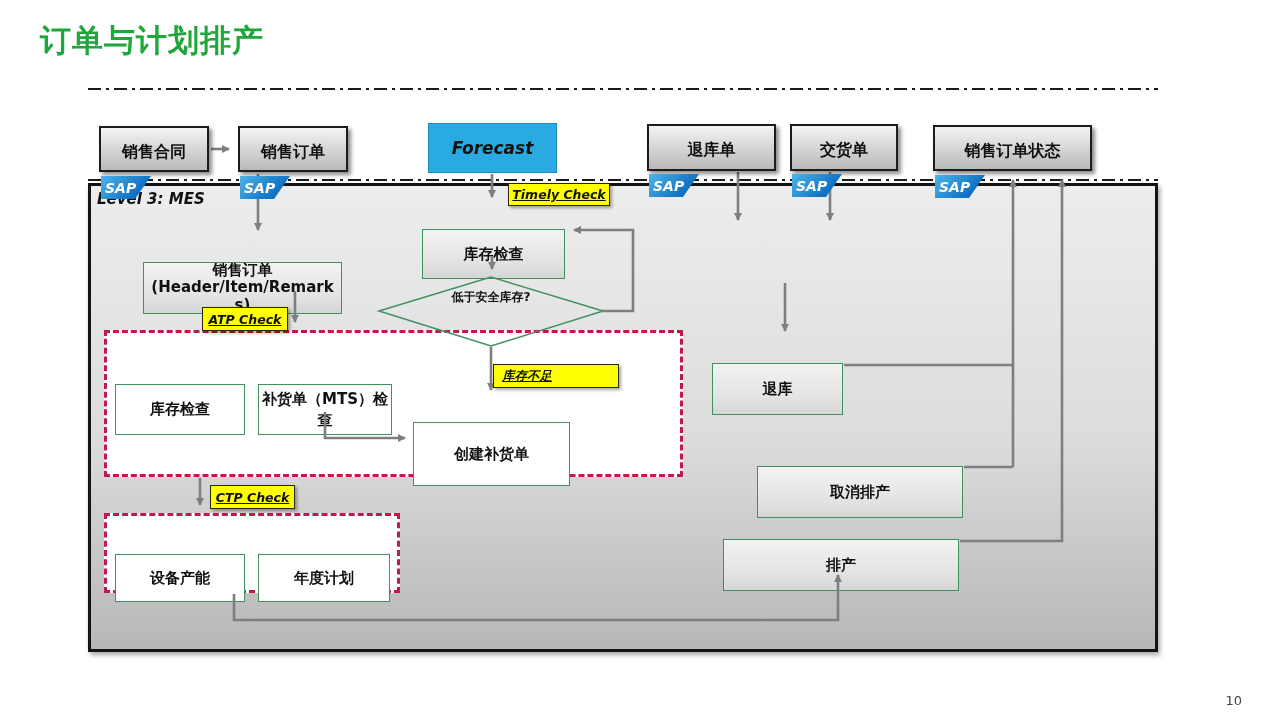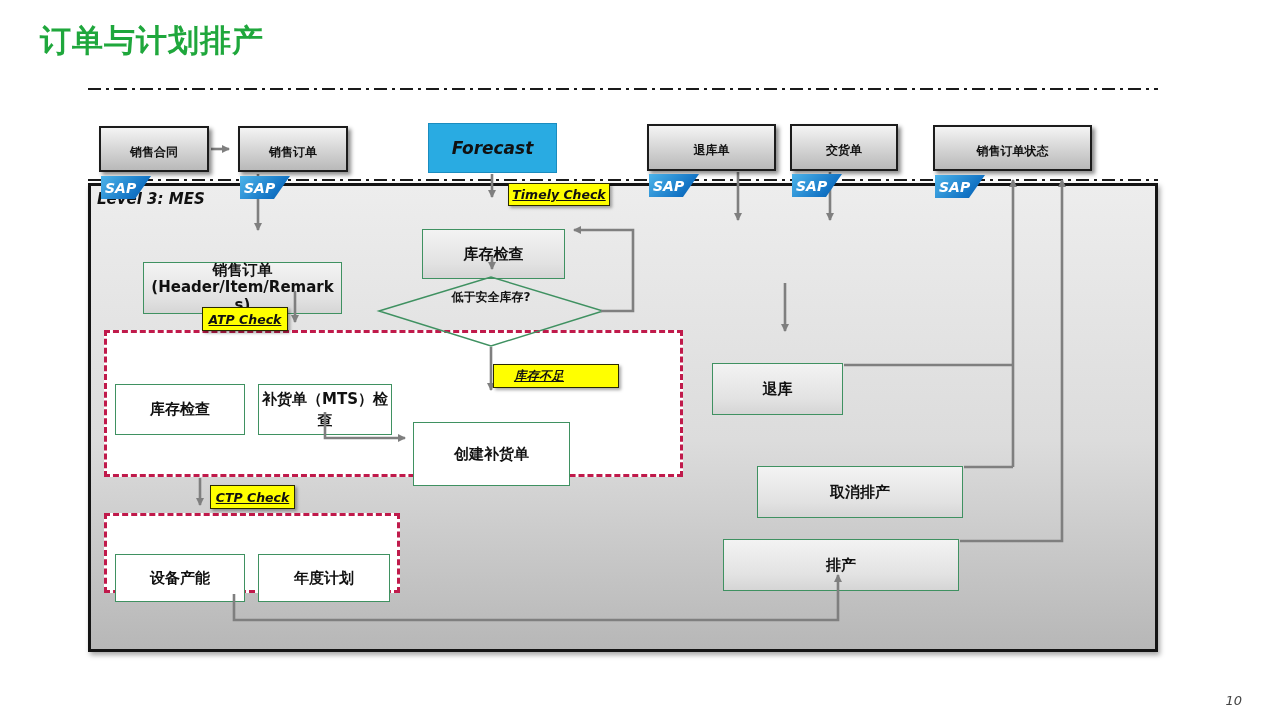--- a/index.html
+++ b/index.html
@@ -14,21 +14,21 @@
   .mes{position:absolute;left:88px;top:183px;width:1070px;height:469px;
        border:3px solid #141414;box-sizing:border-box;z-index:0;
        background:linear-gradient(180deg,#ededed 0%,#dcdcdc 55%,#b7b7b7 100%);
        box-shadow:2px 3px 5px rgba(0,0,0,.35);}
 
   
   .sap-box{position:absolute;z-index:4;border:2.5px solid #1c1c1c;box-sizing:border-box;
        background:linear-gradient(180deg,#f4f4f4 0%,#d9d9d9 45%,#b9b9b9 100%);
        box-shadow:3px 3px 4px rgba(0,0,0,.45);
        display:flex;align-items:center;justify-content:center;}
-  .sap-box .lbl{font-size:12px;font-weight:700;color:#111;margin-top:6px;white-space:nowrap;}
+  .sap-box .lbl{font-size:16px;font-weight:700;color:#111;margin-top:6px;white-space:nowrap;}
   .sap-logo{position:absolute;left:0;top:0;width:50px;height:23px;
        background:linear-gradient(135deg,#4db4ea 0%,#1273c4 70%,#0b5ca6 100%);
        clip-path:polygon(0 0,100% 0,68% 100%,0 100%);
        color:#fff;font-size:14px;font-weight:800;font-style:italic;
        display:flex;align-items:center;padding-left:4px;box-sizing:border-box;margin-top:48px;}
 
   .forecast{position:absolute;left:428px;top:123px;width:129px;height:50px;z-index:4;
        background:#29abe2;border:1px solid #1a8cbf;box-sizing:border-box;
        display:flex;align-items:center;justify-content:center;
        font-size:17px;font-weight:700;font-style:italic;color:#111;}
@@ -47,21 +47,21 @@
   .ybox{position:absolute;z-index:3;background:#ffff00;border:1.3px solid #2a2a00;box-sizing:border-box;
        display:flex;align-items:center;justify-content:center;
        font-size:12.5px;font-weight:700;font-style:italic;text-decoration:underline;color:#111;
        box-shadow:2px 2px 3px rgba(0,0,0,.35);}
 
   .diamond-text{position:absolute;z-index:3;left:431px;top:289px;width:120px;text-align:center;
        font-size:12px;font-weight:700;color:#111;line-height:1.4;}
 
   svg.wires{position:absolute;left:0;top:0;z-index:2;pointer-events:none;}
 
-  .page-num{position:absolute;right:38px;bottom:12px;font-size:13px;font-style:italic;color:#444;}
+  .page-num{position:absolute;right:38px;bottom:12px;font-size:13px;color:#444;}
 </style>
 </head>
 <body>
 
 <div class="slide">
 
   <div class="title">订单与计划排产</div>
 
 
   <div class="mes"></div>
@@ -136,17 +136,17 @@
       <path d="M964,467 L1013,467"></path>
       <path d="M1013,467 L1013,180" marker-end="url(#arr)"></path>
       <path d="M960,541 L1062,541 L1062,180" marker-end="url(#arr)"></path>
     </g>
   </svg>
 
   <div class="diamond-text">低于安全库存?</div>
 
   <div class="ybox" style="left:508px;top:183px;width:102px;height:23px;">Timely Check</div>
   <div class="ybox" style="left:202px;top:307px;width:86px;height:24px;">ATP Check</div>
-  <div class="ybox" style="left:493px;top:364px;width:126px;height:24px;justify-content:flex-start;padding-left:20px;">库存不足</div>
+  <div class="ybox" style="left:493px;top:364px;width:126px;height:24px;justify-content:flex-start;padding-left:8px;">库存不足</div>
   <div class="ybox" style="left:210px;top:485px;width:85px;height:24px;">CTP Check</div>
 
   <div class="page-num">10</div>
 </div>
 
 </body></html>

